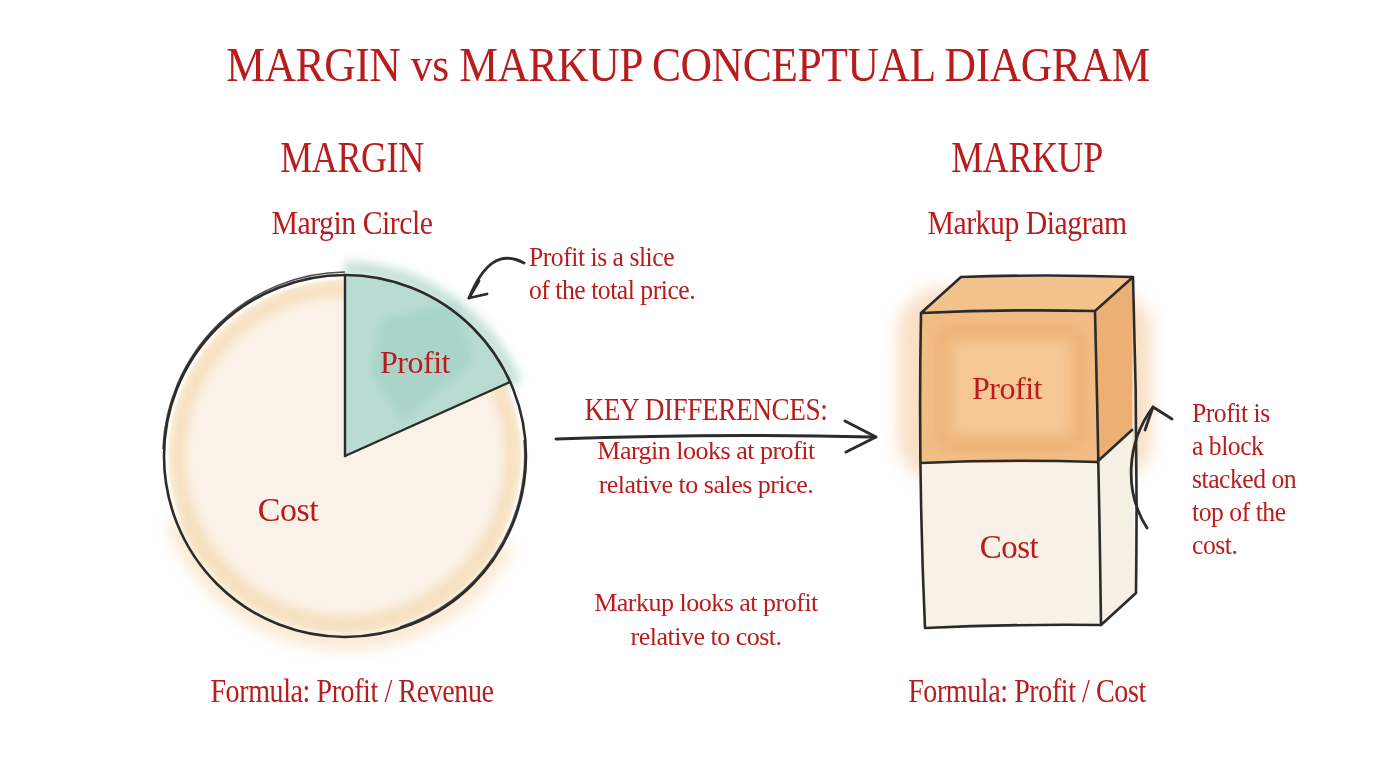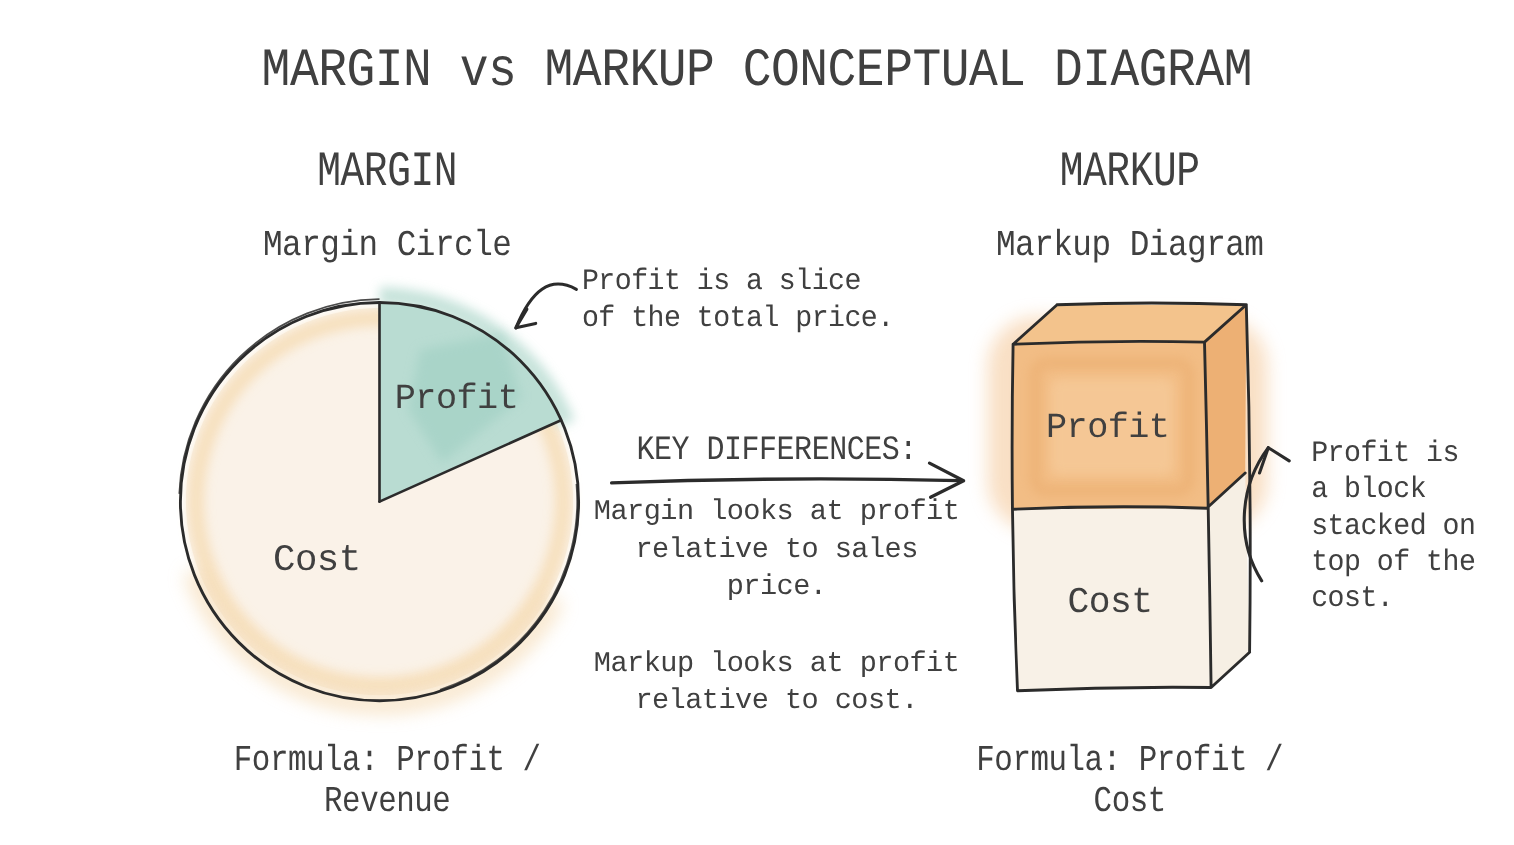--- a/index.html
+++ b/index.html
@@ -1,29 +1,29 @@
 <!DOCTYPE html>
 <html><head>
 <meta charset="utf-8">
 <style>
   html,body{margin:0;padding:0;background:#fff;}
   .canvas{position:relative;width:1376px;height:768px;background:#ffffff;overflow:hidden;
-          font-family:Liberation Mono, monospace;color:#404040;}
+          font-family:Liberation Serif, serif;color:#b91c1c;}
   .art{position:absolute;left:0;top:0;}
   .t{position:absolute;white-space:pre-line;letter-spacing:-0.5px;}
   .ctr{text-align:center;}
   .title{left:0;top:36px;width:1376px;font-size:49px;font-weight:500;transform:scaleX(.89);}
   .h-left{left:142px;top:131px;width:420px;font-size:45px;font-weight:500;transform:scaleX(.8);}
   .h-right{left:817px;top:131px;width:420px;font-size:45px;font-weight:500;transform:scaleX(.8);}
   .sub-left{left:142px;top:205px;width:420px;font-size:33px;transform:scaleX(.9);}
   .sub-right{left:817px;top:205px;width:420px;font-size:33px;transform:scaleX(.9);}
   .ann-left{left:529px;top:241px;font-size:27px;line-height:33px;transform:scaleX(.95);transform-origin:0 0;}
   .ann-right{left:1192px;top:397px;font-size:27px;line-height:33px;transform:scaleX(.95);transform-origin:0 0;}
   .kd-head{left:526px;top:392px;width:360px;font-size:31px;font-weight:500;transform:scaleX(.88);}
-  .kd-p1{left:526px;top:448px;width:360px;font-size:26px;line-height:34px;}
+  .kd-p1{left:526px;top:434px;width:360px;font-size:26px;line-height:34px;}
   .kd-p2{left:526px;top:543px;width:360px;font-size:26px;line-height:34px;margin-top:43px;}
   .lbl-pie-profit{left:355px;top:344px;width:120px;font-size:32px;}
   .lbl-pie-cost{left:218px;top:491px;width:140px;font-size:34px;}
   .lbl-box-profit{left:937px;top:370px;width:140px;font-size:32px;}
   .lbl-box-cost{left:939px;top:529px;width:140px;font-size:33px;}
   .form-left{left:142px;top:673px;width:420px;font-size:33px;transform:scaleX(.85);}
   .form-right{left:817px;top:673px;width:420px;font-size:33px;transform:scaleX(.85);}
 </style>
 </head>
 <body>

